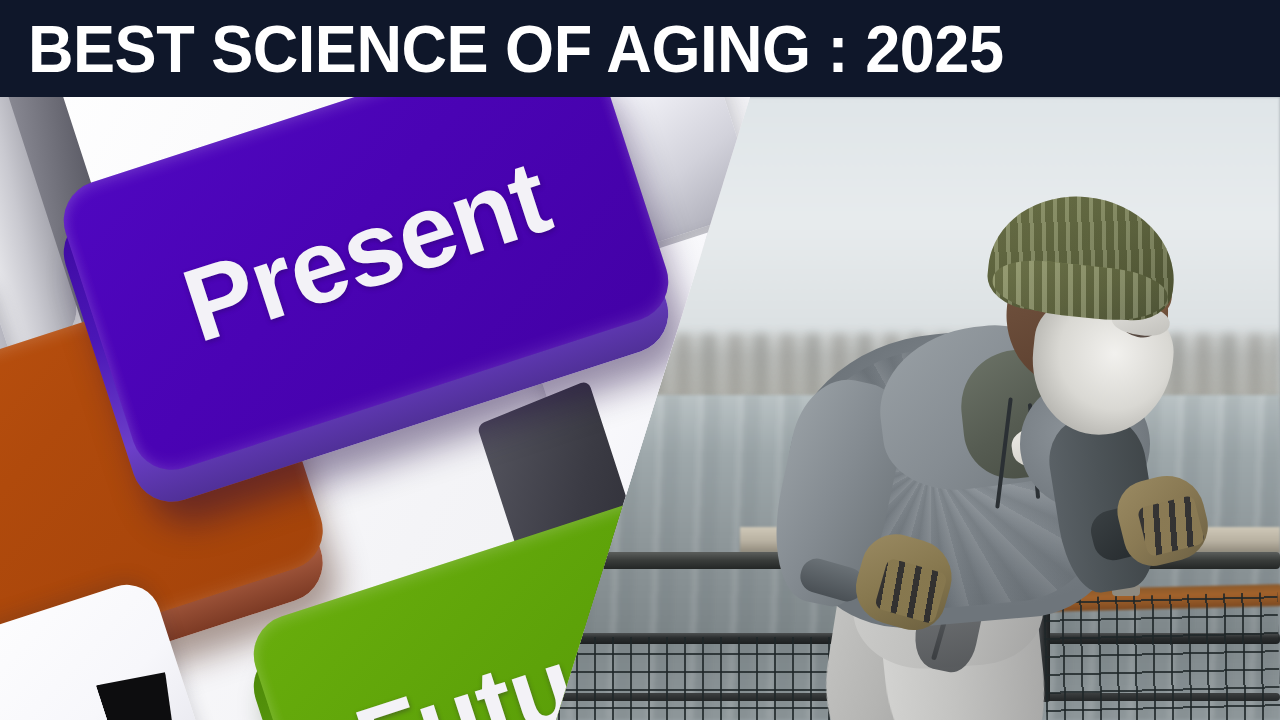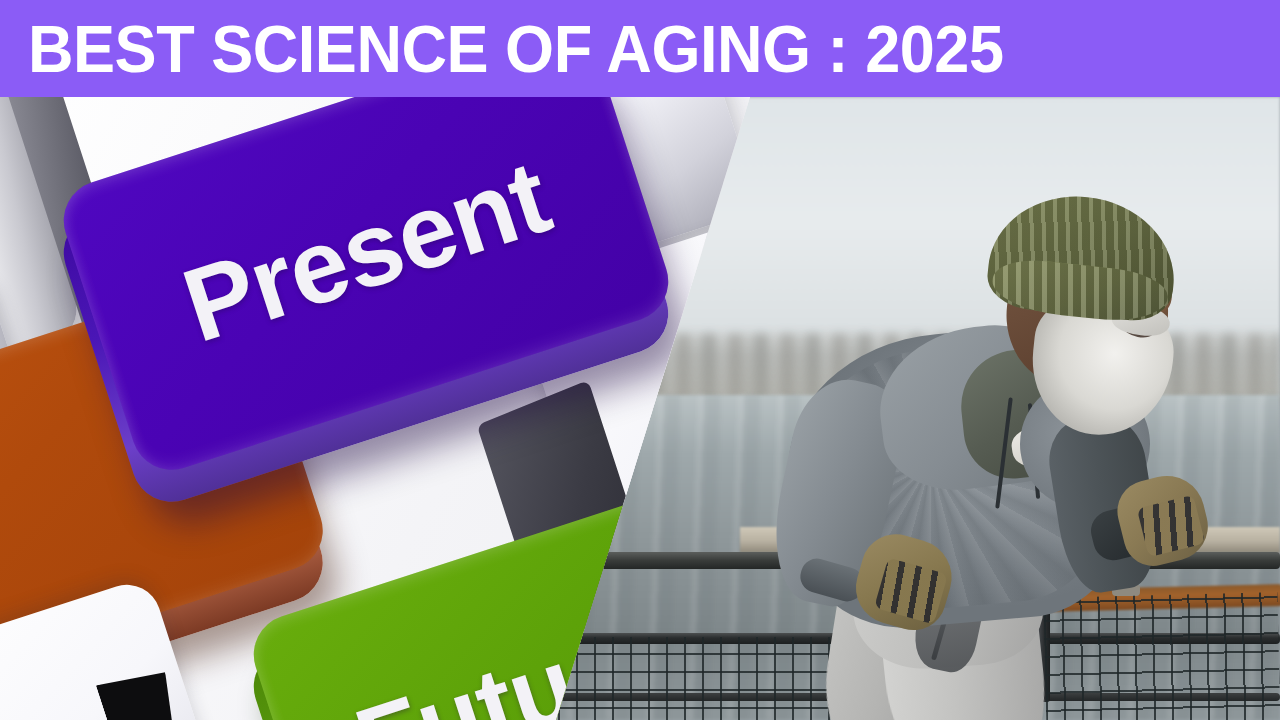--- a/index.html
+++ b/index.html
@@ -13,21 +13,21 @@
     width: 1280px; height: 720px;
     overflow: hidden;
     background: #000;
   }
 
   
   #title-bar {
     position: absolute;
     left: 0; top: 0;
     width: 1280px; height: 97px;
-    background: #8b5cf6;
+    background: #0f172a;
     z-index: 60;
     overflow: hidden;
   }
   #title-text {
     position: absolute;
     left: 28px; top: 50%;
     transform: translateY(-50%) scaleX(0.955);
     transform-origin: left center;
     white-space: nowrap;
     color: #ffffff;

